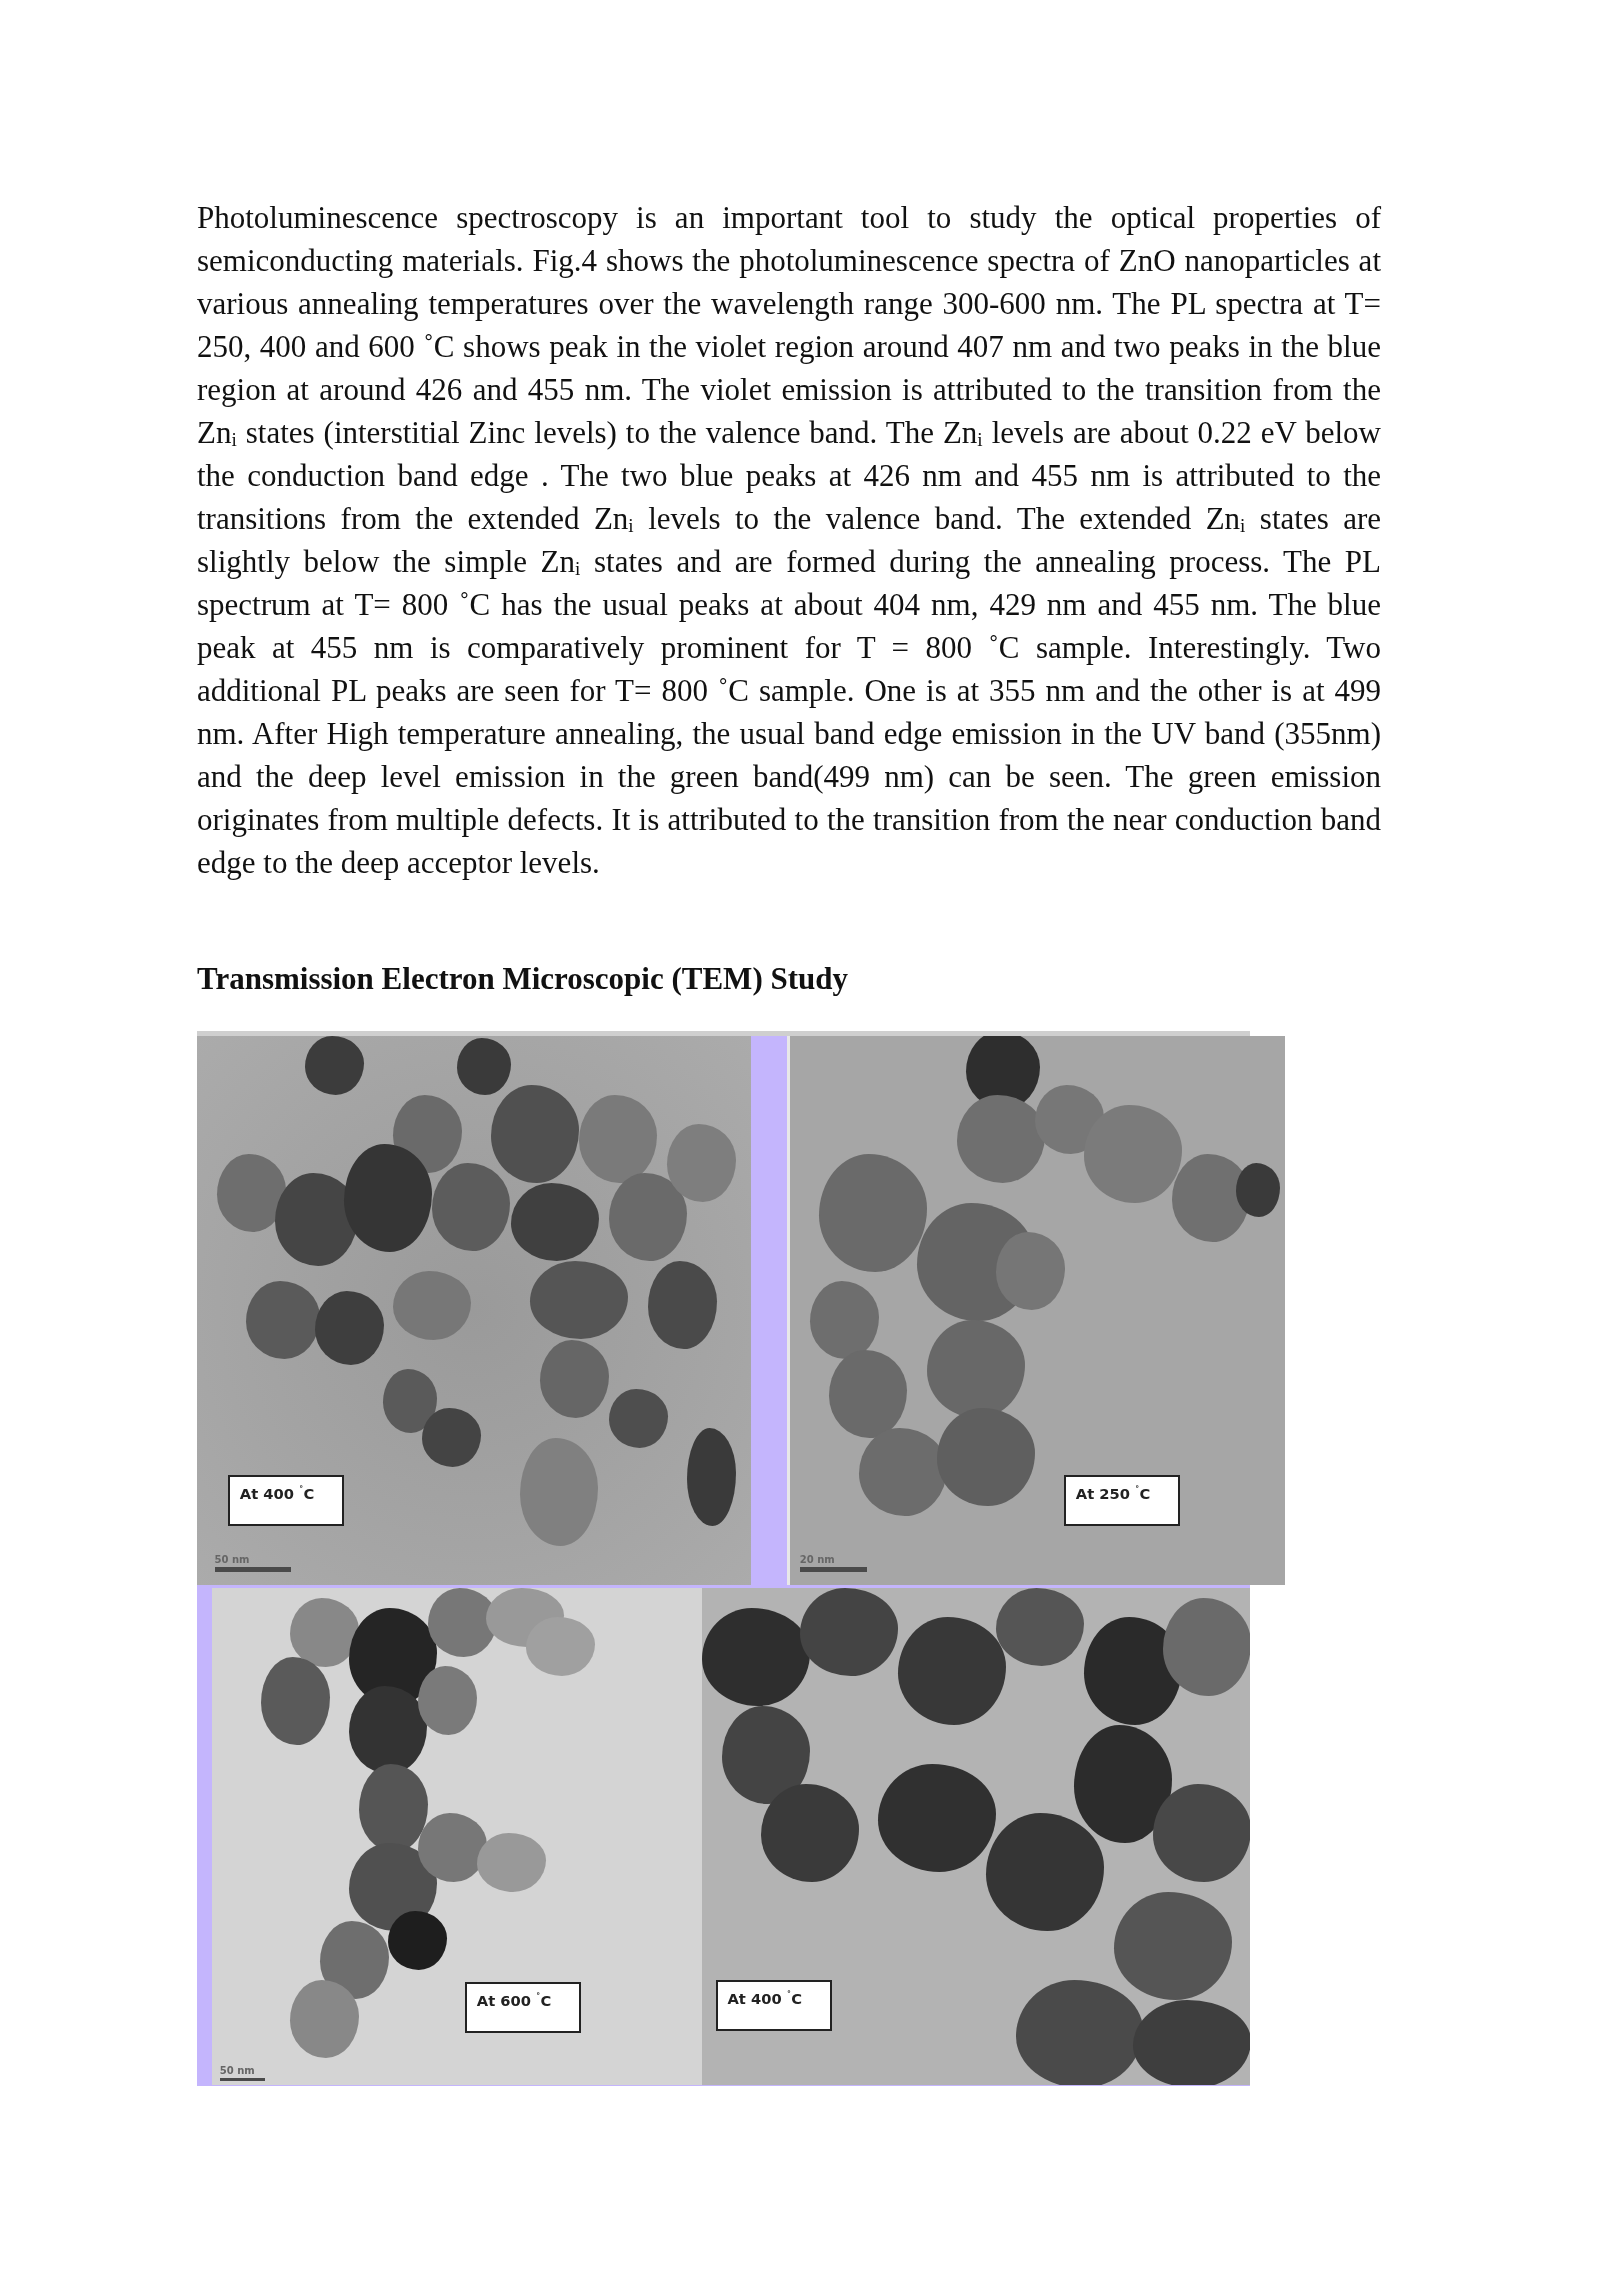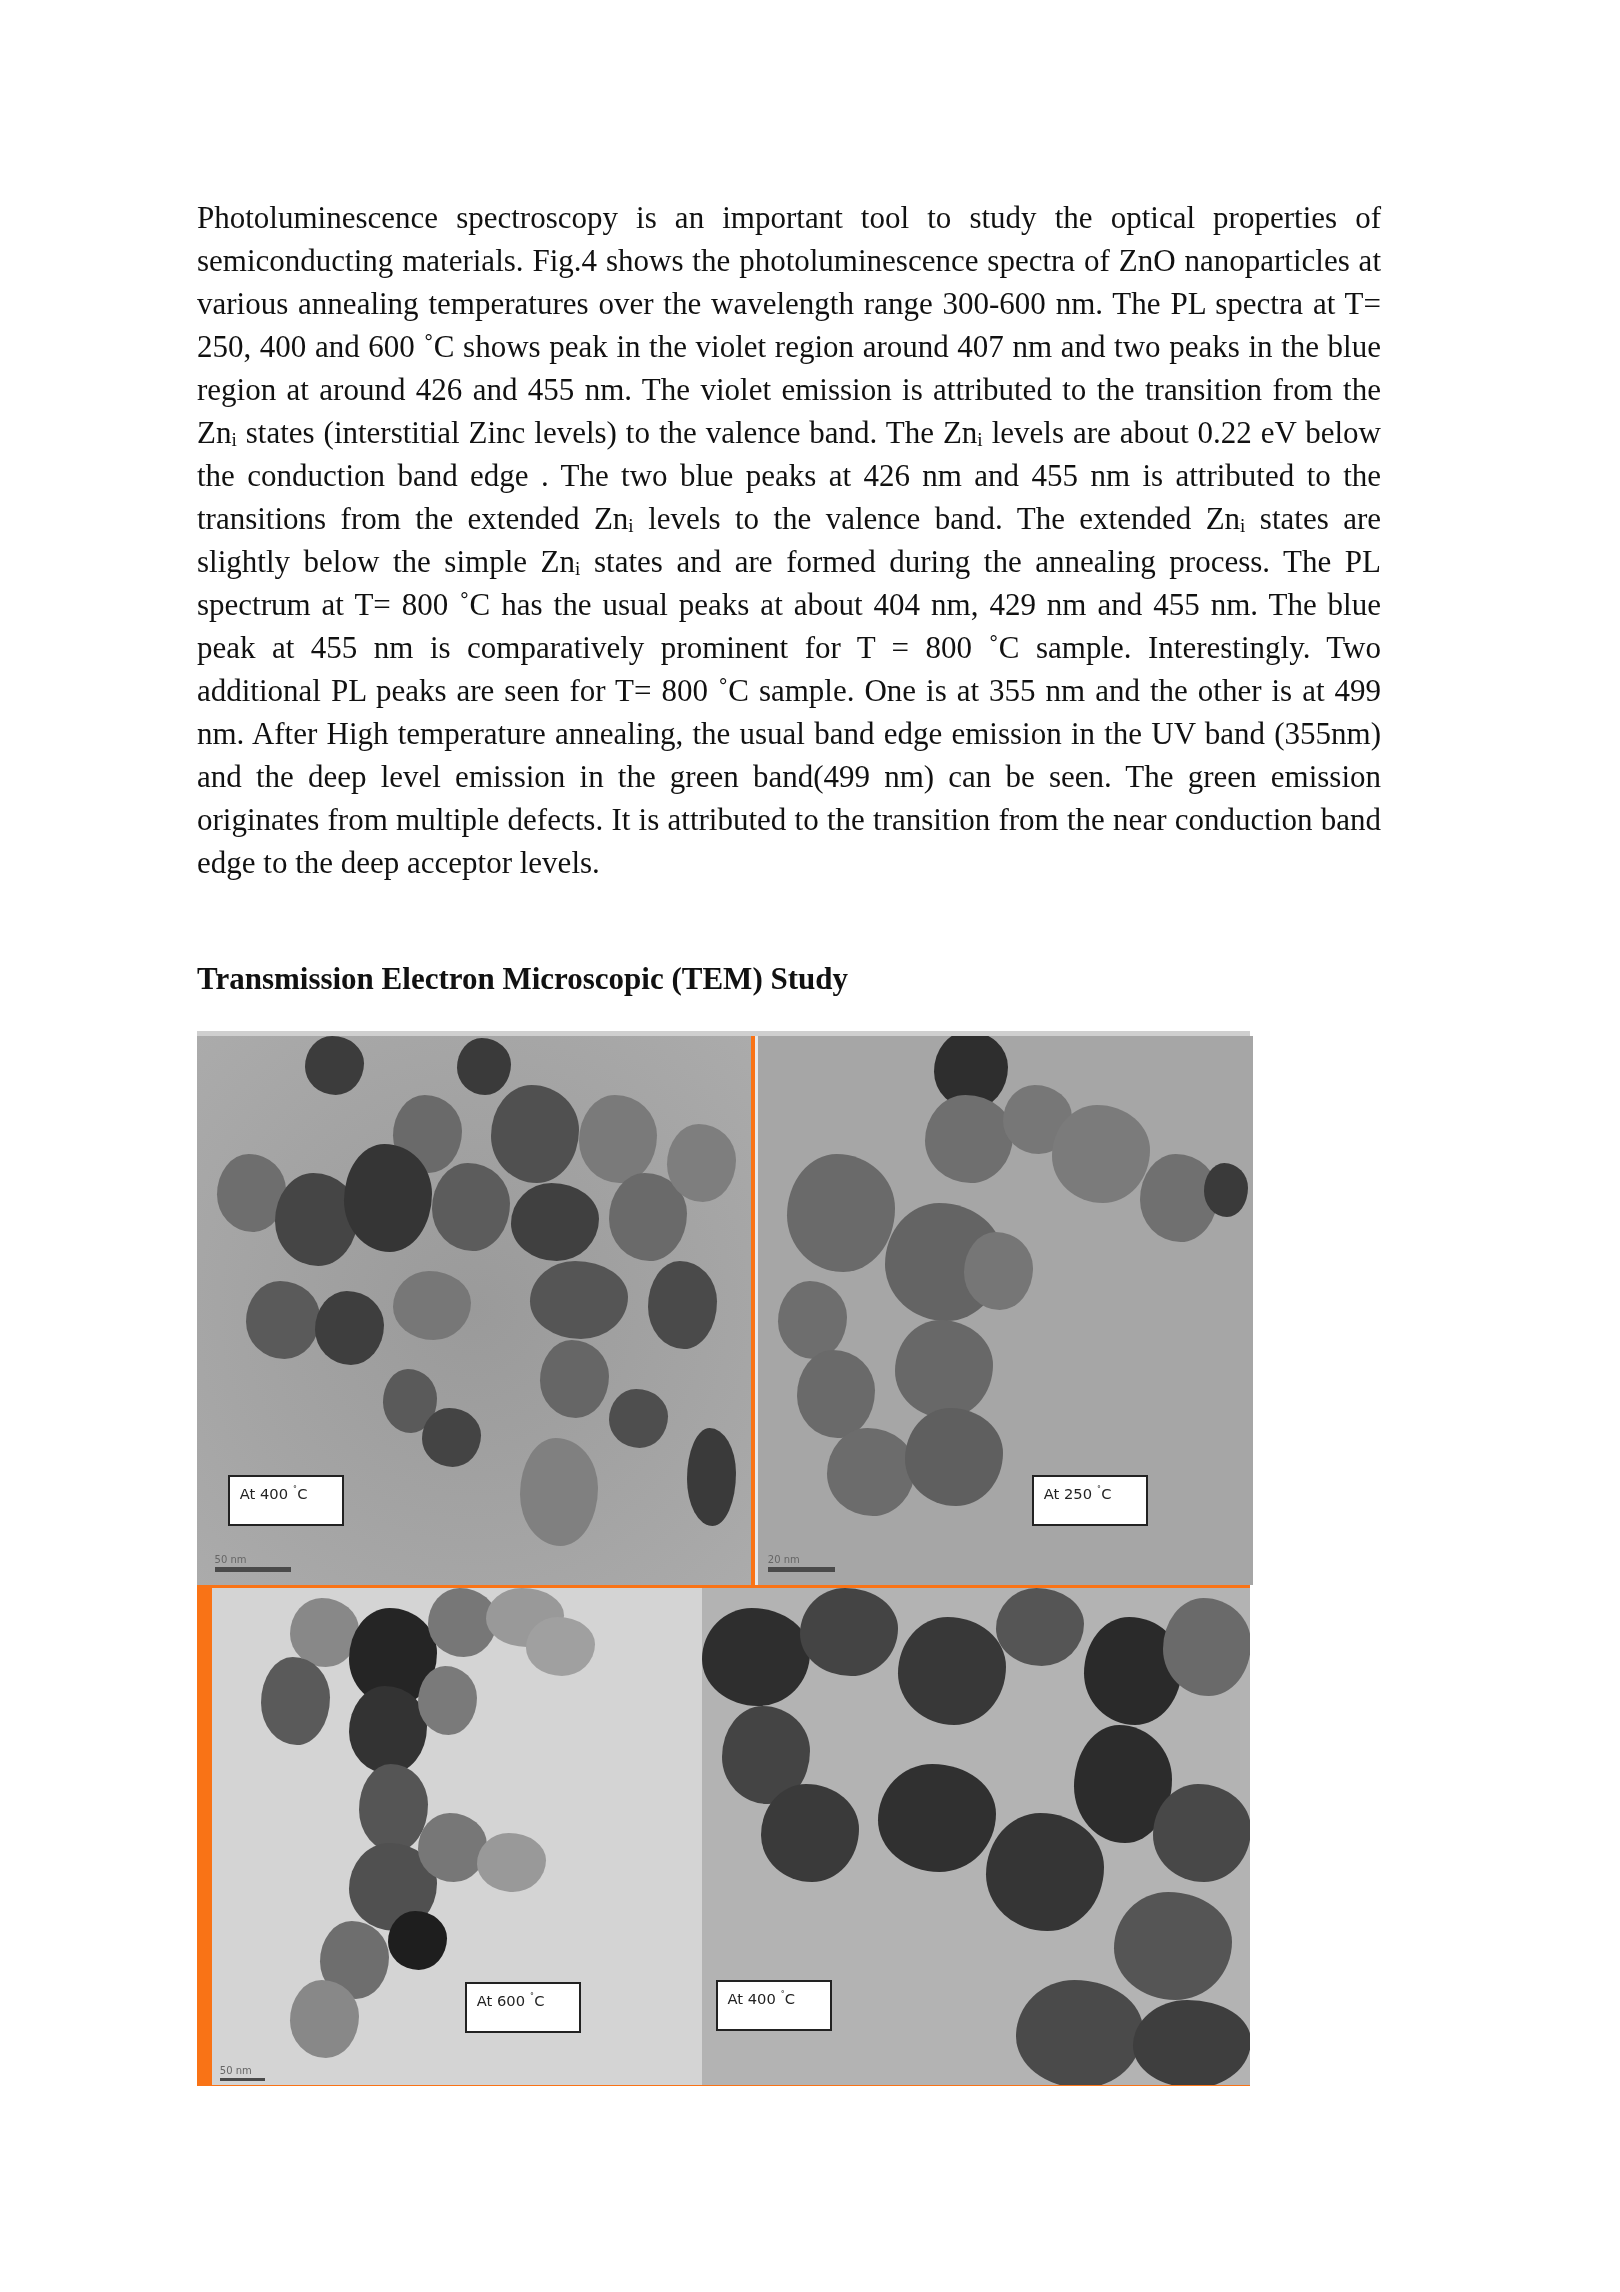--- a/index.html
+++ b/index.html
@@ -4,25 +4,25 @@
 <style>
   html, body { margin: 0; padding: 0; background: #ffffff; }
   body { width: 1620px; height: 2293px; position: relative; overflow: hidden;
          font-family: "Liberation Serif", "DejaVu Serif", serif; color: #111; }
   .para { position: absolute; left: 197px; top: 196px; width: 1184px;
           font-size: 31px; line-height: 43px; text-align: justify; margin: 0; }
   .para sub { font-size: 62%; vertical-align: -0.15em; line-height: 0; }
   .heading { position: absolute; left: 197px; top: 959px; font-size: 31px;
              font-weight: bold; margin: 0; line-height: 39px; }
   .figure { position: absolute; left: 197px; top: 1031px; width: 1053px; height: 1055px;
-            background: #f97316; border-top: 5.9px solid #cfcfcf; box-sizing: border-box; }
+            background: #c4b5fd; border-top: 5.9px solid #cfcfcf; box-sizing: border-box; font-weight: bold; }
   .panel { position: absolute; overflow: hidden; }
   .p400 { left: 0; top: 0; width: 554px; height: 549px;
           background: radial-gradient(circle at 50% 50%, #9a9a9a 0%, #a4a4a4 60%, #ababab 100%); }
-  .p250 { left: 558px; top: 0; width: 495px; height: 549px;
+  .p250 { left: 590px; top: 0; width: 495px; height: 549px;
           background: #a6a6a6; border-left: 3.9px solid #e8e8e8; }
   .p600 { left: 15px; top: 552px; width: 505px; height: 497px; background: #d4d4d4; }
   .p800 { left: 505px; top: 552px; width: 548px; height: 497px; background: #b3b3b3; }
   .blob { position: absolute; border-radius: 46% 54% 48% 52% / 52% 46% 54% 48%; }
   .label-box { position: absolute; background: #fff; border: 2px solid #222;
                font-family: "DejaVu Sans", sans-serif; font-size: 14.7px; color: #222;
                padding: 7.8px 9.8px 0 9.8px; box-sizing: border-box; width: 116px; height: 51px; }
   .label-box sup { font-size: 8.8px; }
   .scale { position: absolute; font-family: "DejaVu Sans", sans-serif; font-size: 10px; color: #666; }
   .scale .bar { display: block; height: 4.9px; background: #4a4a4a; margin-top: 2px; }

